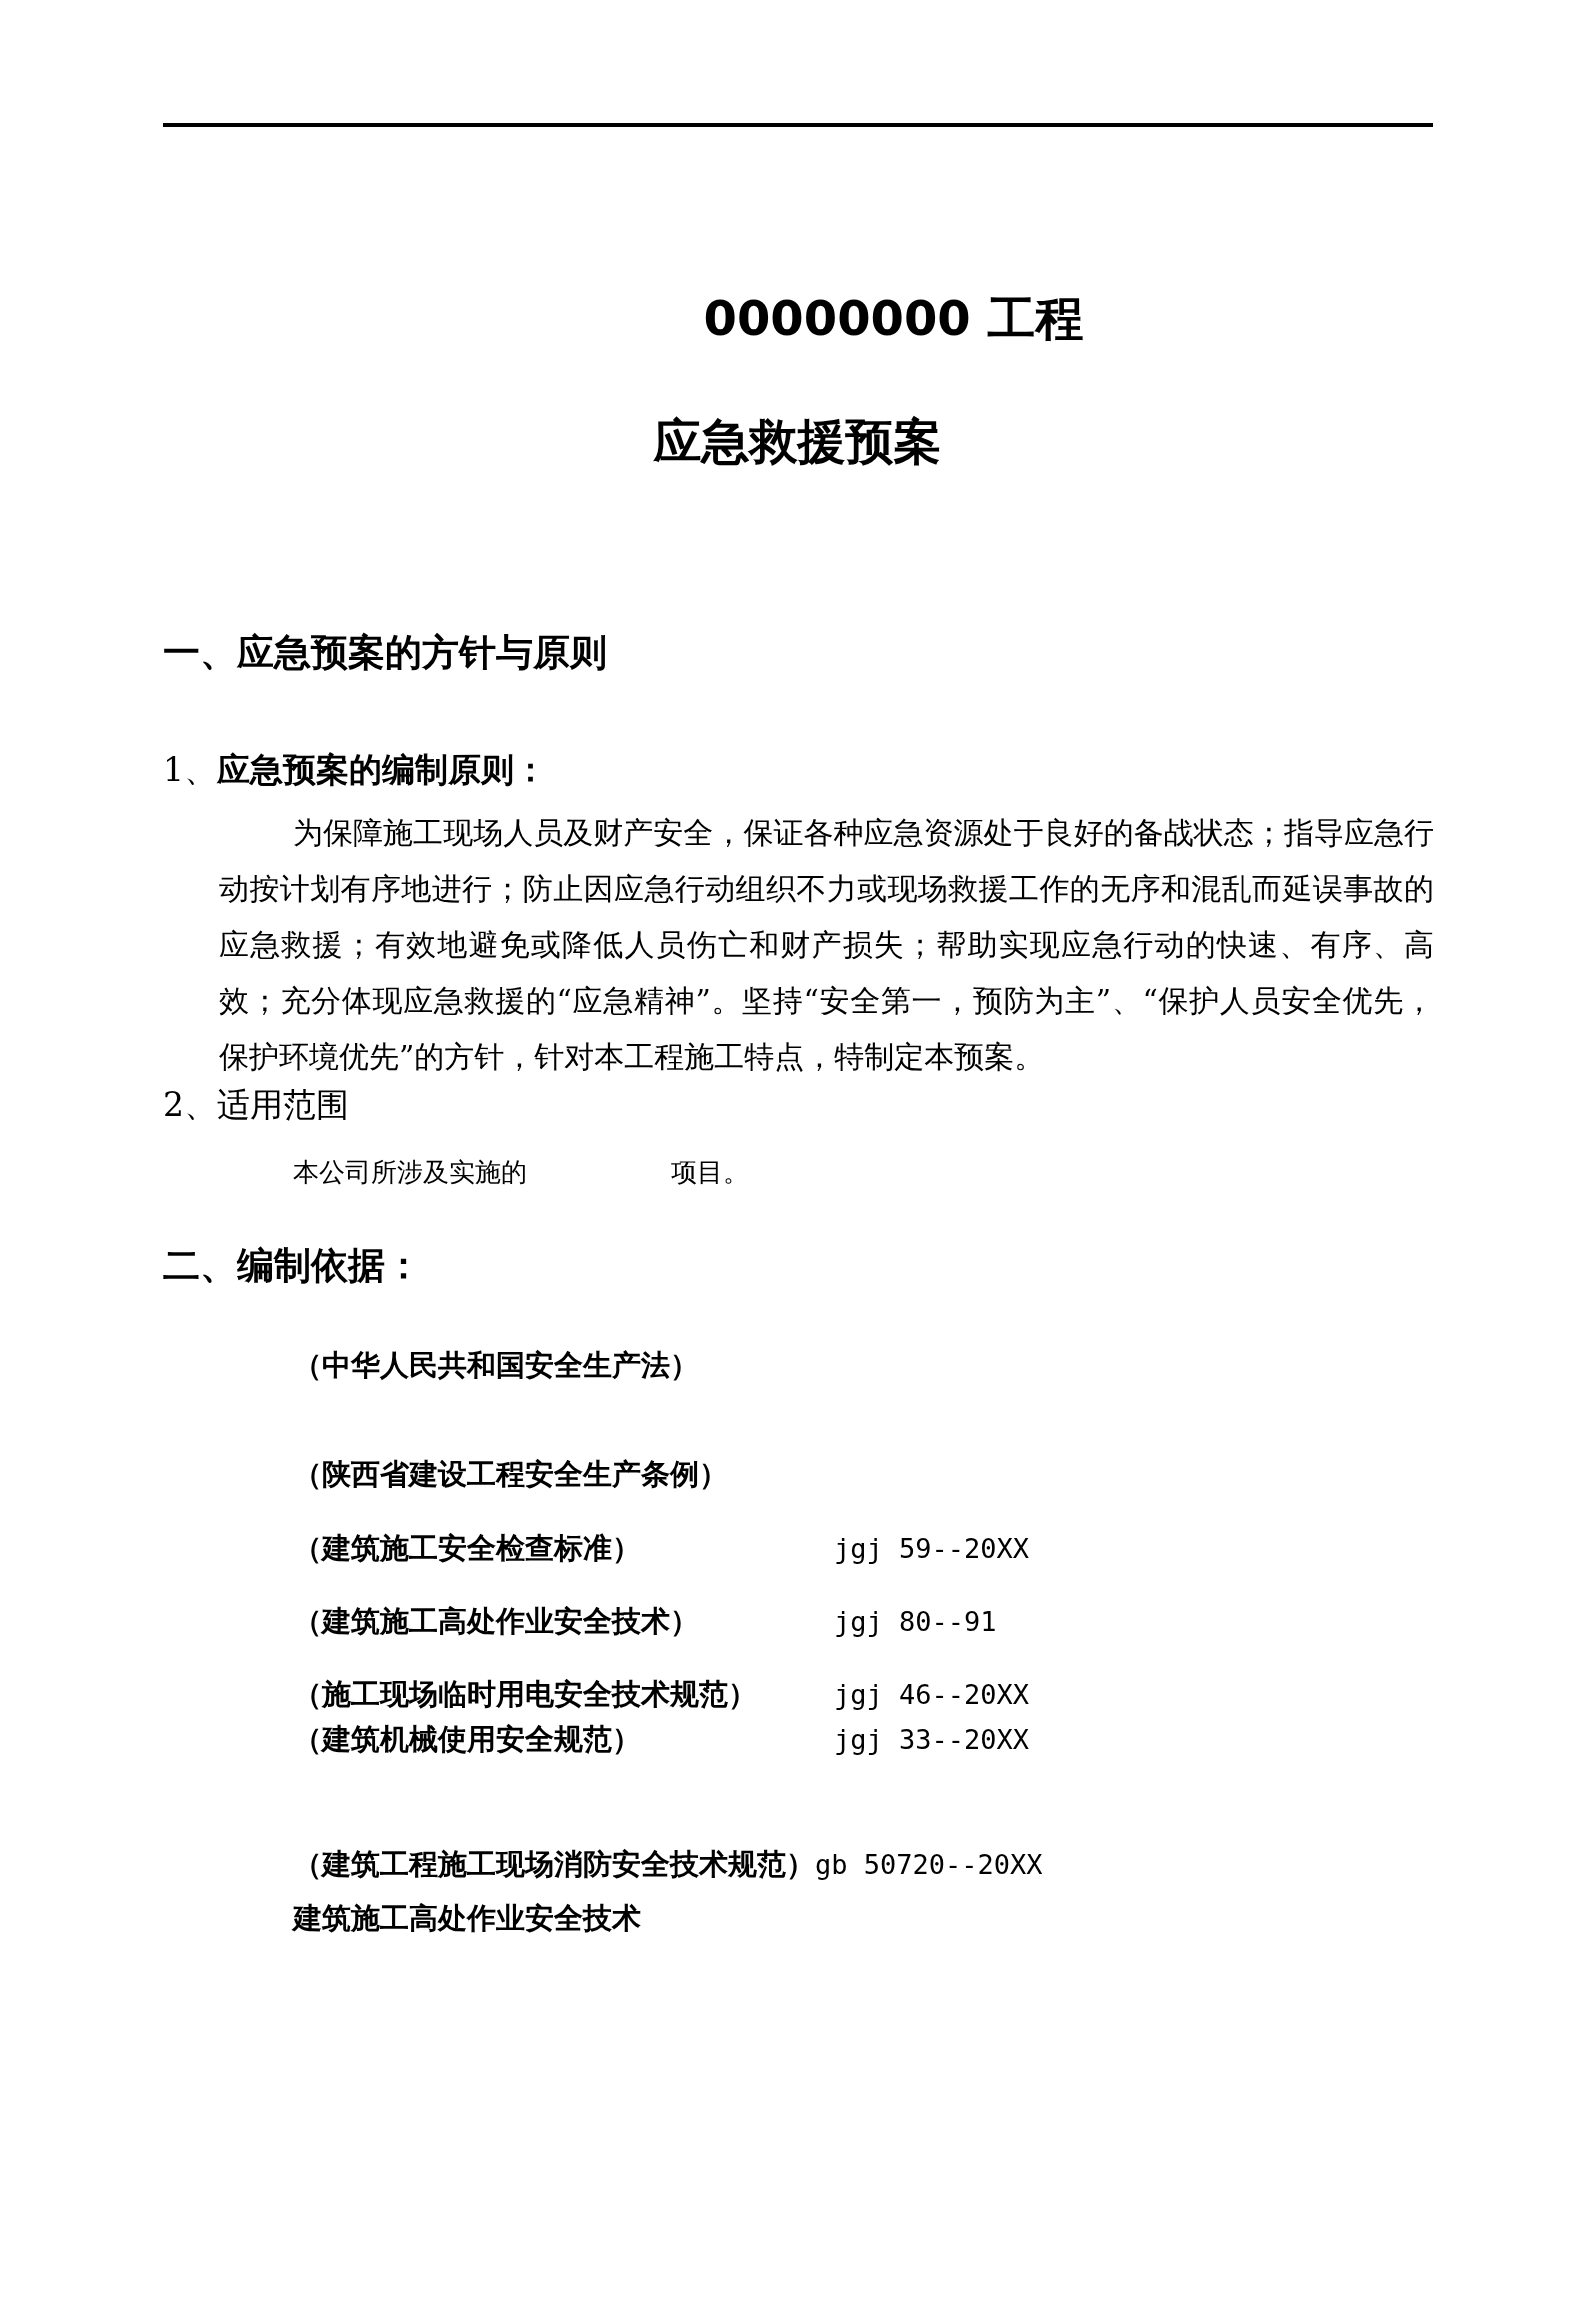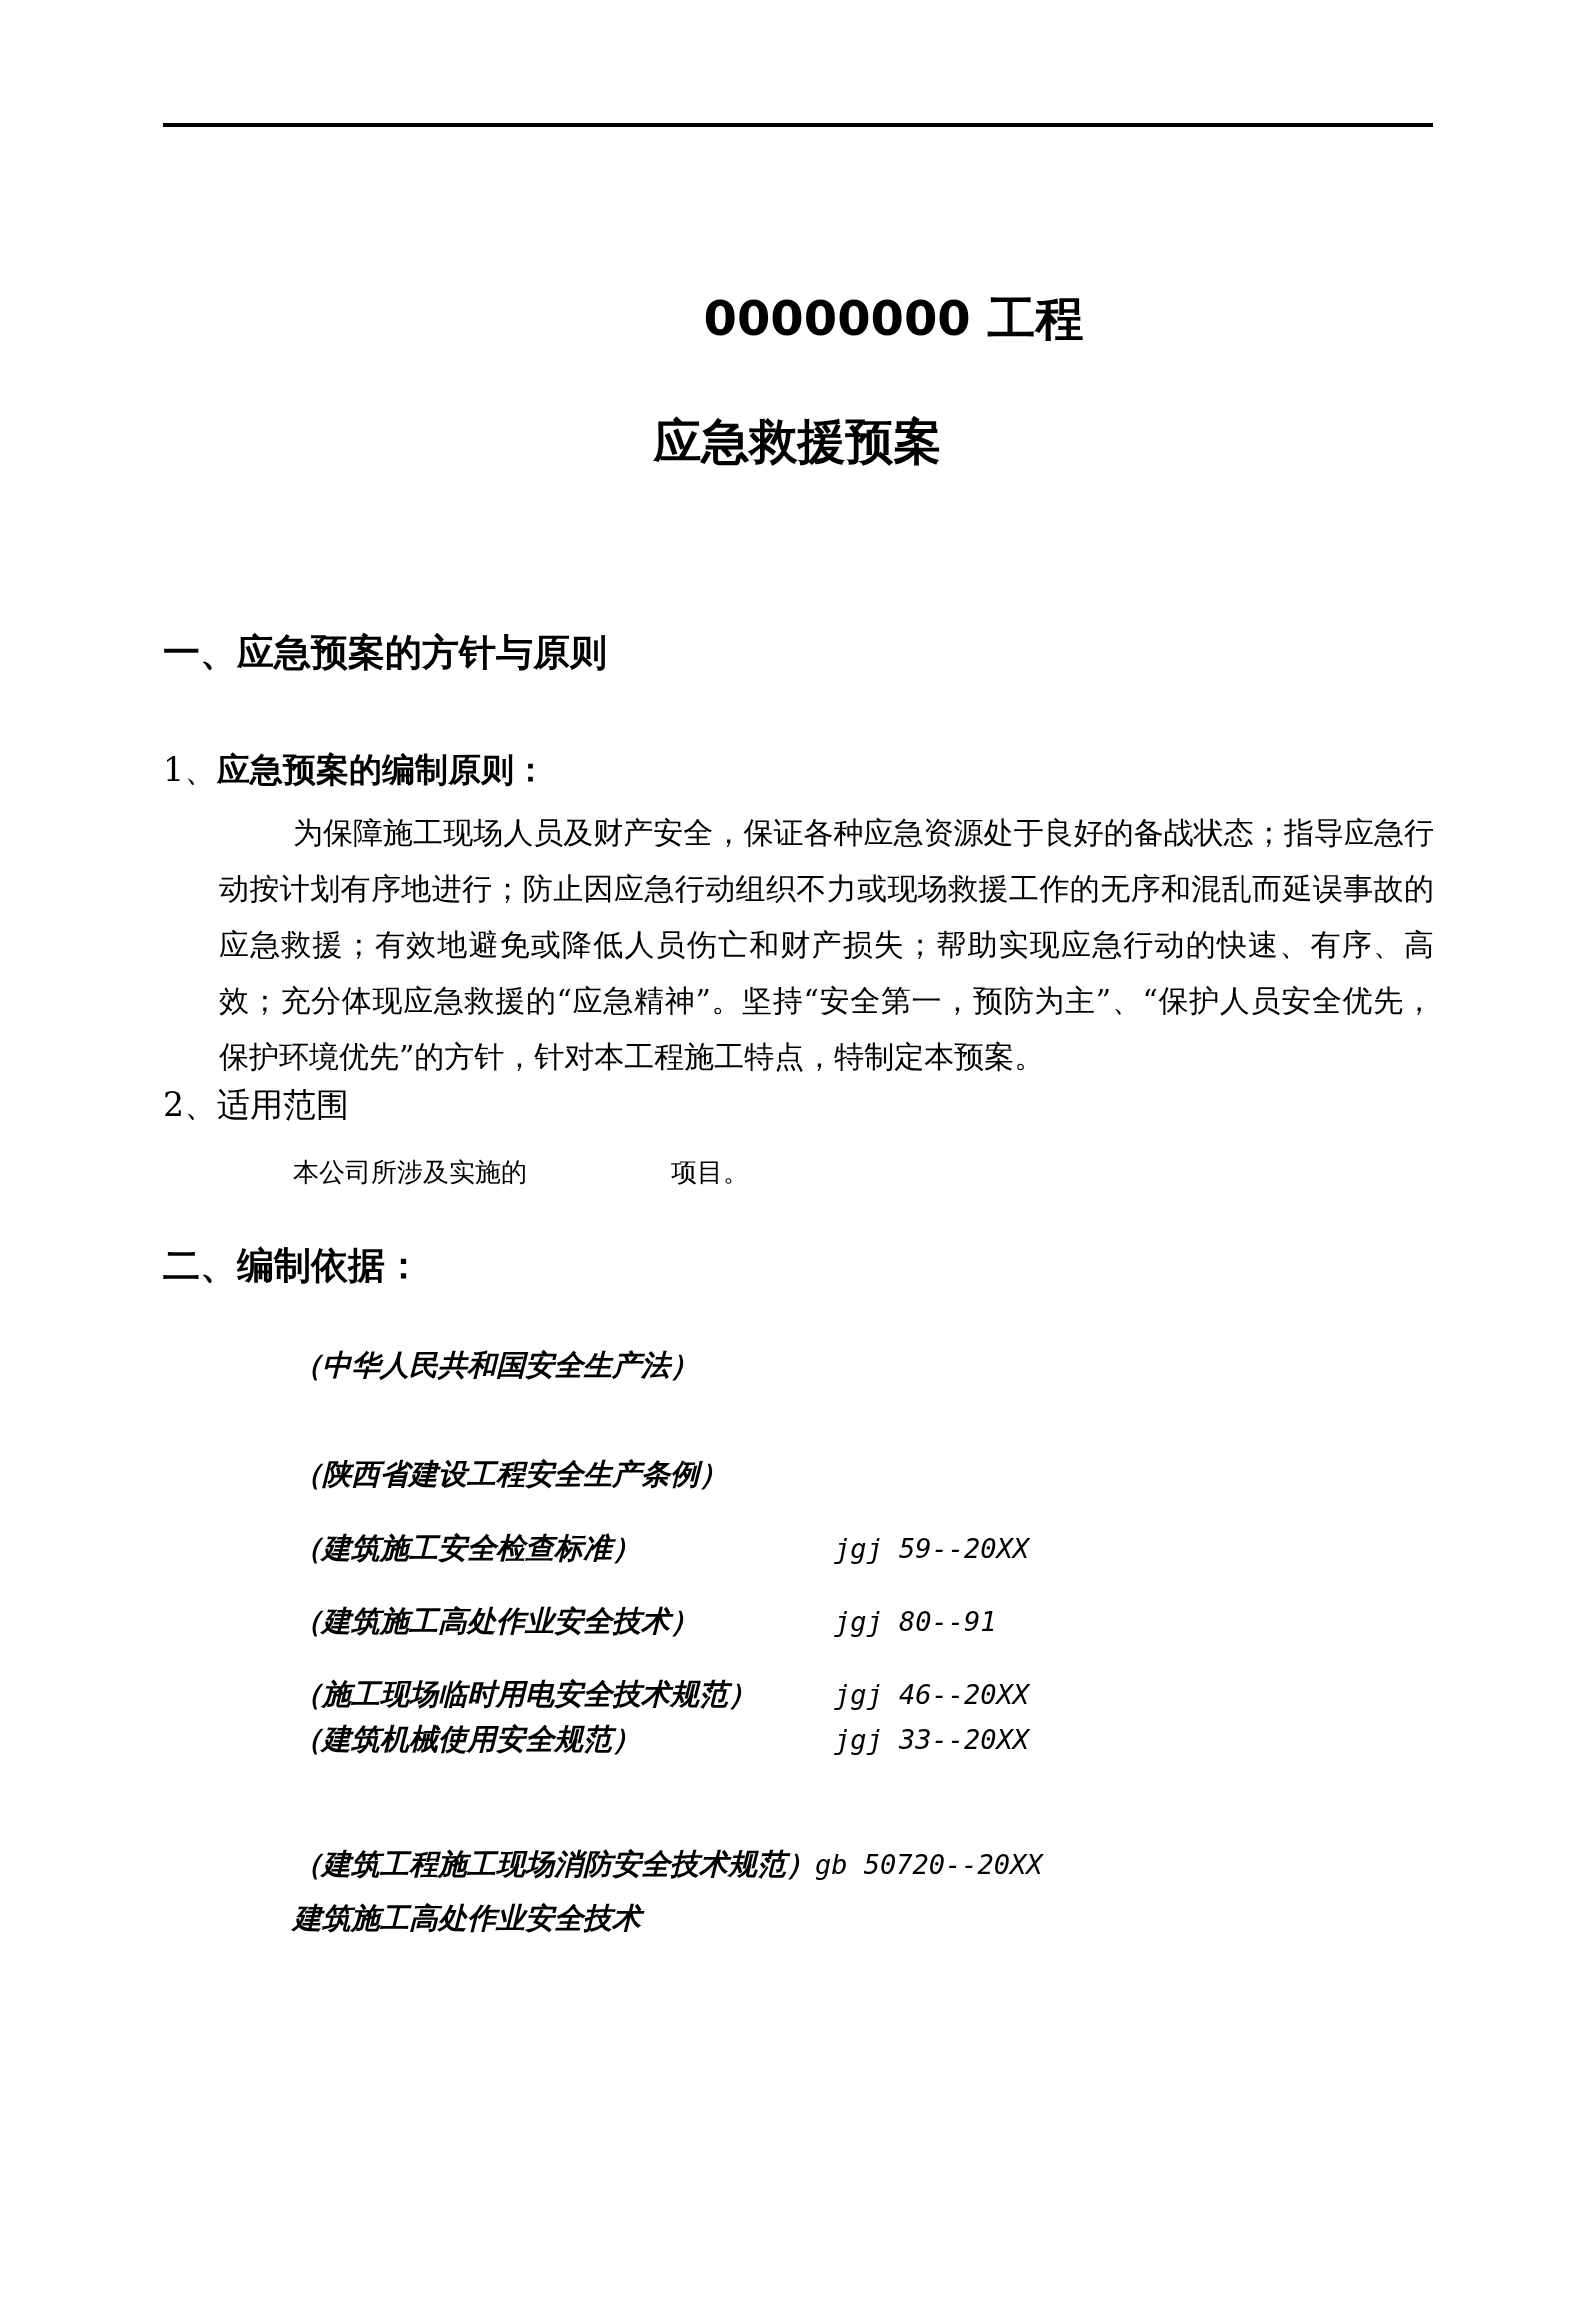--- a/index.html
+++ b/index.html
@@ -8,21 +8,21 @@
   .abs { position: absolute; white-space: nowrap; }
   .title { top: 288px; left: 0; width: 1787px; text-align: center; font-family: "DejaVu Sans", sans-serif; font-weight: bold; font-size: 48px; line-height: 61px; }
   .subtitle { top: 411px; left: 0; width: 1595px; text-align: center; font-family: "DejaVu Sans", sans-serif; font-weight: bold; font-size: 48px; line-height: 61px; }
   .h1 { left: 163px; font-family: "DejaVu Sans", sans-serif; font-weight: bold; font-size: 37px; line-height: 46px; }
   .h2 { left: 163px; font-family: "DejaVu Serif", serif; font-size: 33px; line-height: 44px; }
   .h2 .bold { font-family: "DejaVu Sans", sans-serif; font-weight: bold; }
   .h2 .plain { font-family: "DejaVu Sans", sans-serif; }
   .para { left: 219px; top: 805px; width: 1215px; font-family: "DejaVu Serif", serif; font-size: 30px; line-height: 56px; text-indent: 74px; text-align: justify; white-space: normal; }
   .scope { left: 293px; top: 1151px; font-family: "DejaVu Serif", serif; font-size: 26px; line-height: 42px; }
   .scope .gap { display: inline-block; width: 144px; }
-  .ref { left: 293px; font-family: "DejaVu Sans", sans-serif; font-weight: bold; font-size: 29px; line-height: 40px; font-style: italic; }
+  .ref { left: 293px; font-family: "DejaVu Sans", sans-serif; font-weight: bold; font-size: 29px; line-height: 40px; }
   .ref .name { display: inline-block; min-width: 541px; }
   .ref .code { font-family: "DejaVu Sans Mono", monospace; font-weight: normal; font-size: 27px; }
 </style>
 </head>
 <body>
 
 <div class="rule"></div>
 
 <div class="abs title">00000000 工程</div>
 <div class="abs subtitle">应急救援预案</div>

